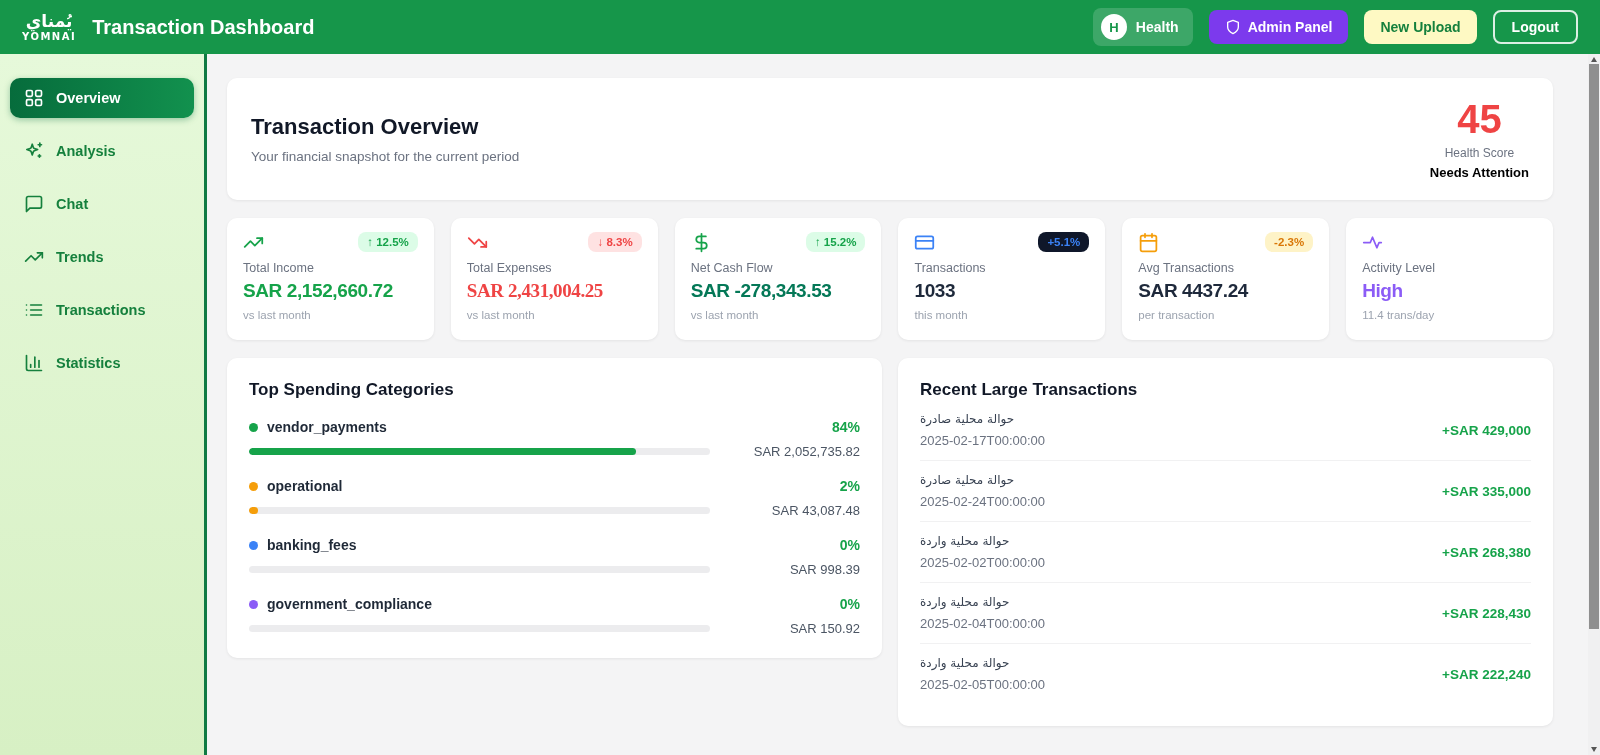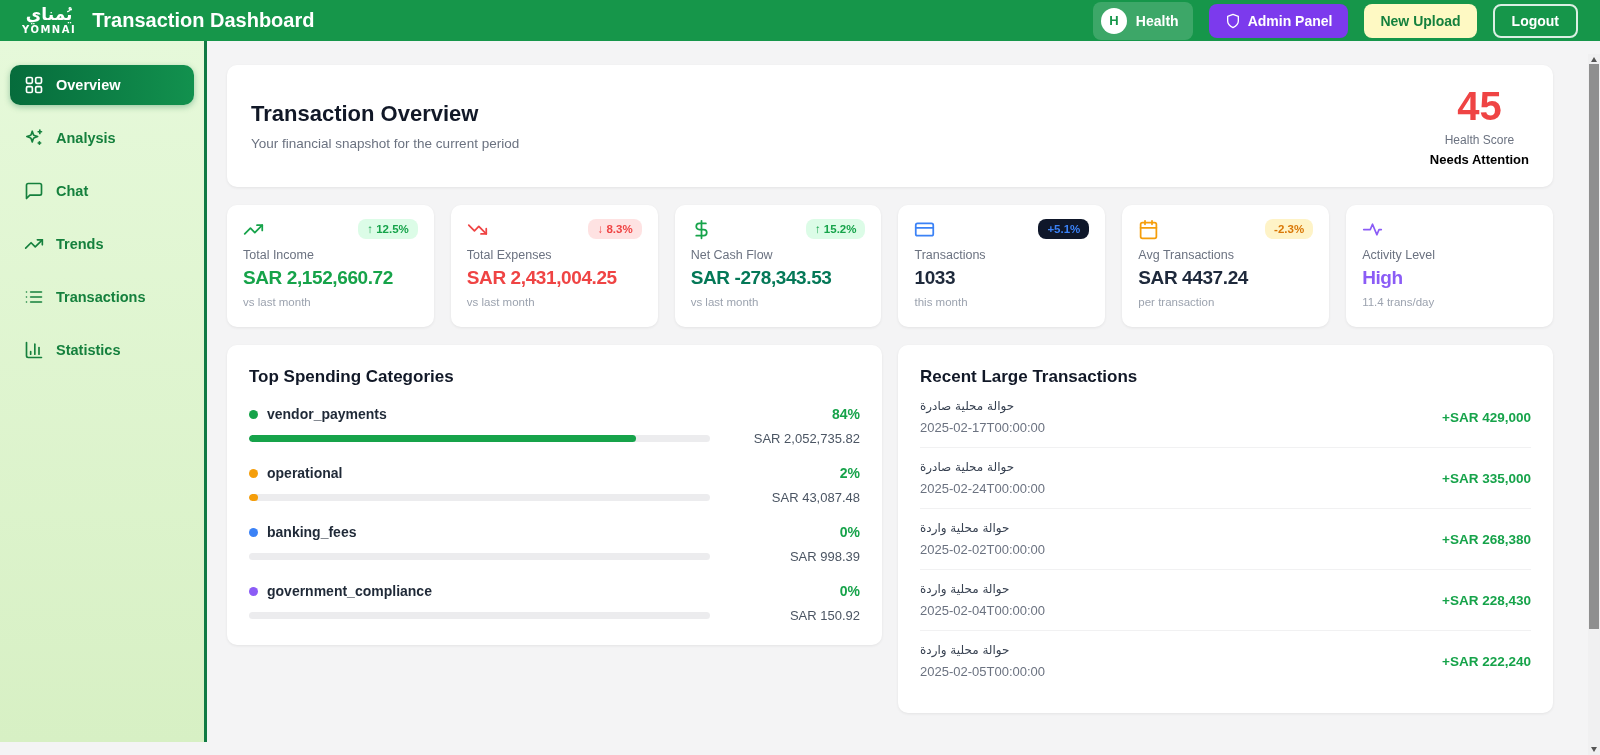--- a/index.html
+++ b/index.html
@@ -1,21 +1,21 @@
 <!DOCTYPE html>
 <html><head>
 <meta charset="utf-8">
 <style>
   * { margin:0; padding:0; box-sizing:border-box; }
   html,body { width:1600px; height:755px; overflow:hidden; }
   body { font-family:"Liberation Sans","DejaVu Sans",sans-serif; background:#f4f4f5; }
   .app { position:relative; width:1600px; height:755px; }
 
   
-  .topbar { height:41px; background:#16964a; display:flex; align-items:center; padding:0 22px; }
+  .topbar { height:54px; background:#16964a; display:flex; align-items:center; padding:0 22px; }
   .logo { display:flex; flex-direction:column; align-items:center; color:#fff; line-height:1; font-family:"DejaVu Sans",sans-serif; }
   .logo-ar { font-size:17px; font-weight:bold; }
   .logo-en { font-size:10px; font-weight:bold; letter-spacing:1.5px; margin-top:2px; }
   .app-title { color:#fff; font-size:20px; font-weight:bold; margin-left:16px; }
   .topbar-actions { margin-left:auto; display:flex; align-items:center; gap:16px; }
   .chip-user { display:flex; align-items:center; gap:9px; background:rgba(255,255,255,.17); border-radius:8px; padding:6px 14px 6px 8px; cursor:pointer; }
   .avatar { width:26px; height:26px; border-radius:50%; background:#fff; color:#16964a; font-weight:bold; font-size:13px; display:flex; align-items:center; justify-content:center; }
   .chip-user span.uname { color:#fff; font-weight:bold; font-size:14px; }
   .btn { border:none; border-radius:8px; font-size:14px; font-weight:bold; padding:9px 16px; cursor:pointer; display:flex; align-items:center; gap:7px; font-family:inherit; }
   .btn-admin { background:#7c3aed; color:#fff; }
@@ -195,21 +195,21 @@
         </div>
         <div class="card kpi">
           <div class="kpi-top">
             <svg viewBox="0 0 24 24" fill="none" stroke="currentColor" stroke-width="2" stroke-linecap="round" stroke-linejoin="round" style="color: rgb(239, 68, 68);">
                 <polyline points="22 17 13.5 8.5 8.5 13.5 2 7"></polyline>
                 <polyline points="16 17 22 17 22 11"></polyline>
               </svg>
             <span class="badge" style="color: rgb(239, 68, 68); background: rgb(254, 226, 226);">↓ 8.3%</span>
           </div>
           <div class="kpi-label">Total Expenses</div>
-          <div class="kpi-value" style="color: rgb(239, 68, 68);">SAR 2,431,004.25</div>
+          <div class="kpi-value" style="color: rgb(239, 68, 68); font-family: Liberation Serif, serif;">SAR 2,431,004.25</div>
           <div class="kpi-sub">vs last month</div>
         </div>
         <div class="card kpi">
           <div class="kpi-top">
             <svg viewBox="0 0 24 24" fill="none" stroke="currentColor" stroke-width="2" stroke-linecap="round" stroke-linejoin="round" style="color: rgb(22, 163, 74);">
                 <line x1="12" y1="2" x2="12" y2="22"></line>
                 <path d="M17 5H9.5a3.5 3.5 0 0 0 0 7h5a3.5 3.5 0 0 1 0 7H6"></path>
               </svg>
             <span class="badge" style="color: rgb(22, 163, 74); background: rgb(220, 252, 231);">↑ 15.2%</span>
           </div>

